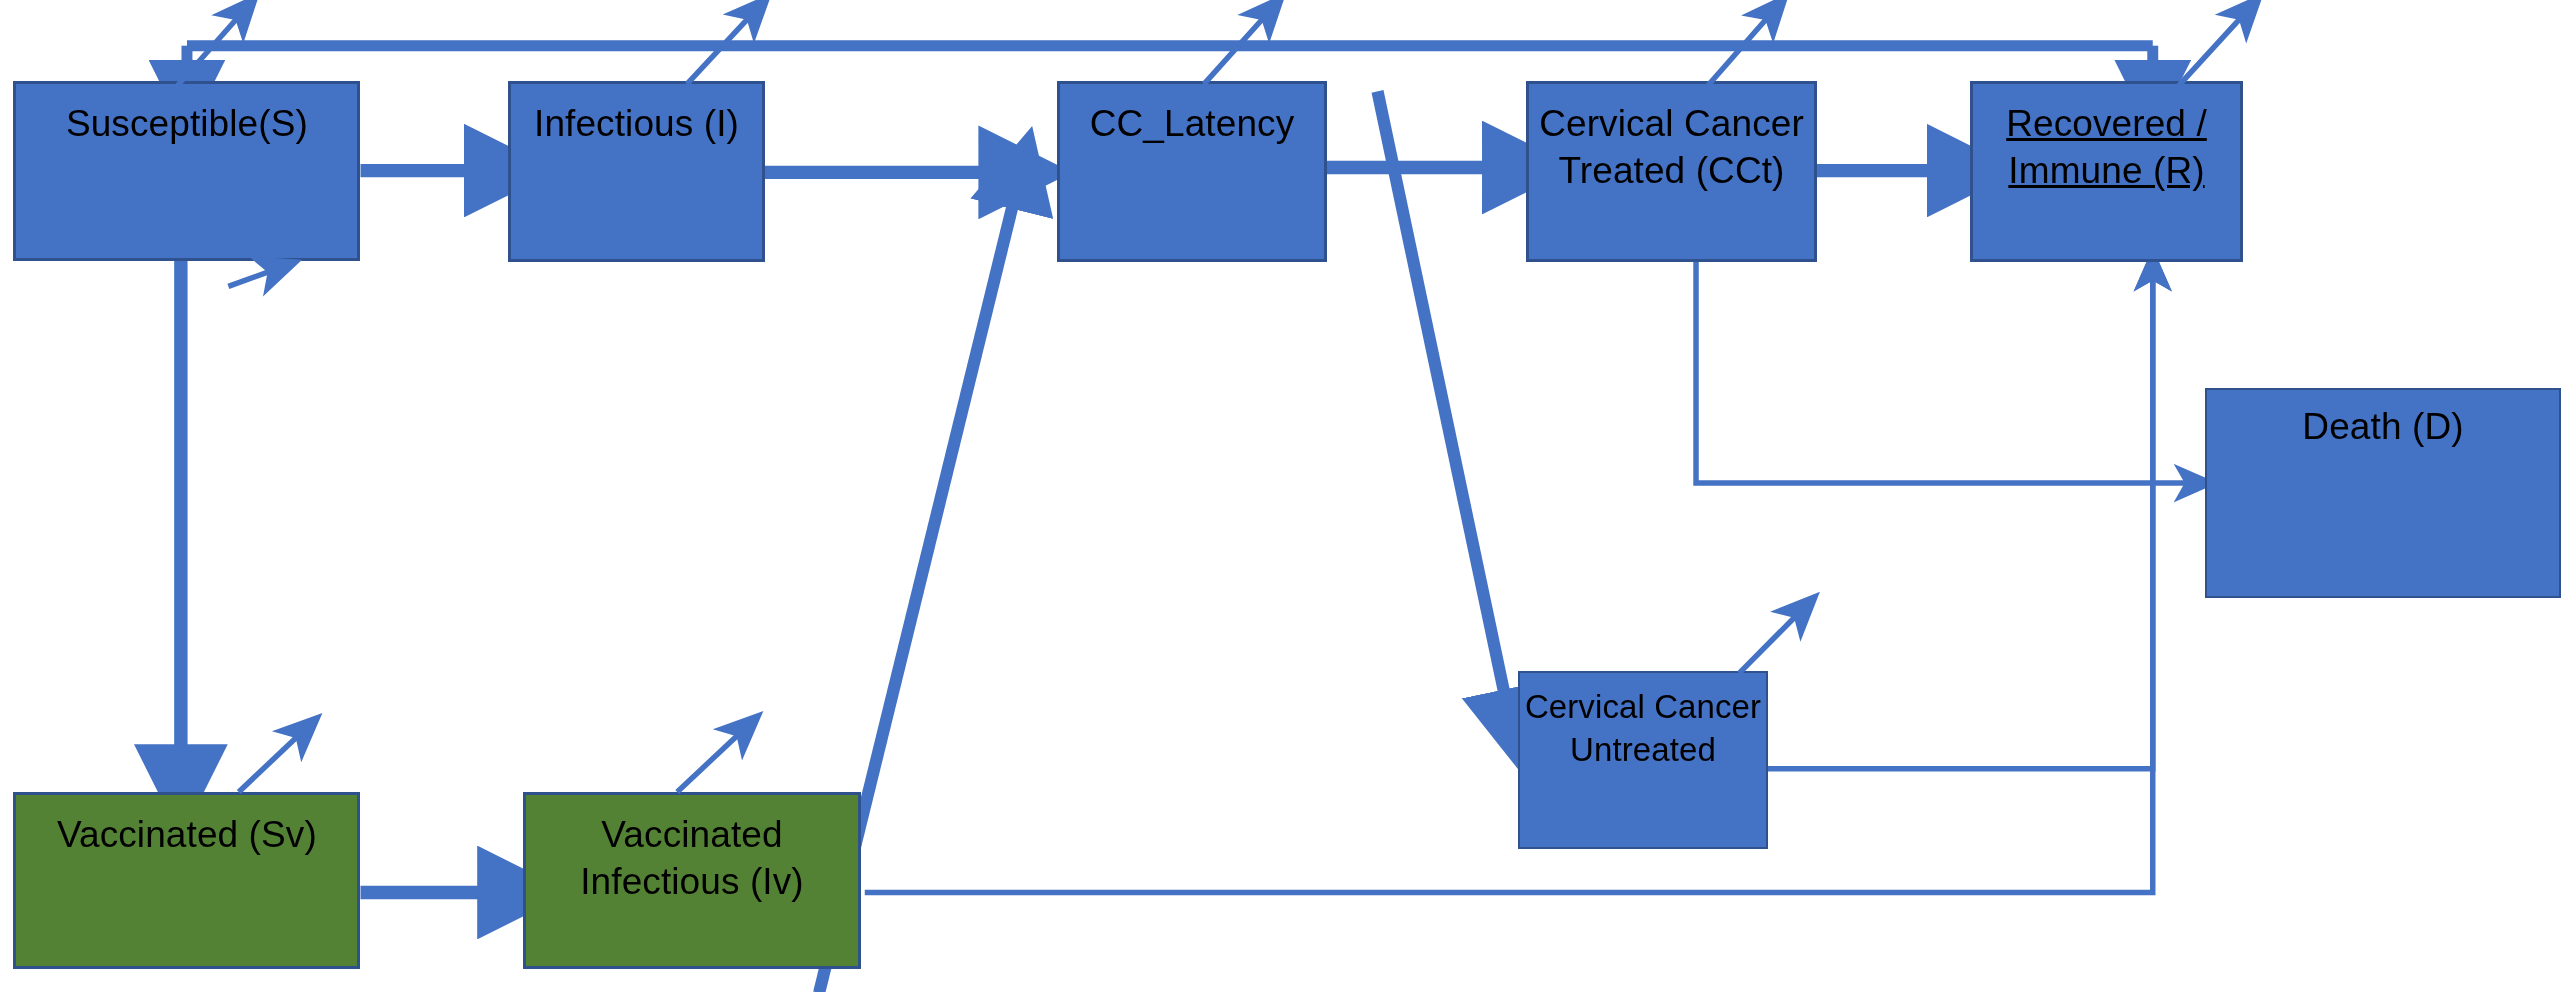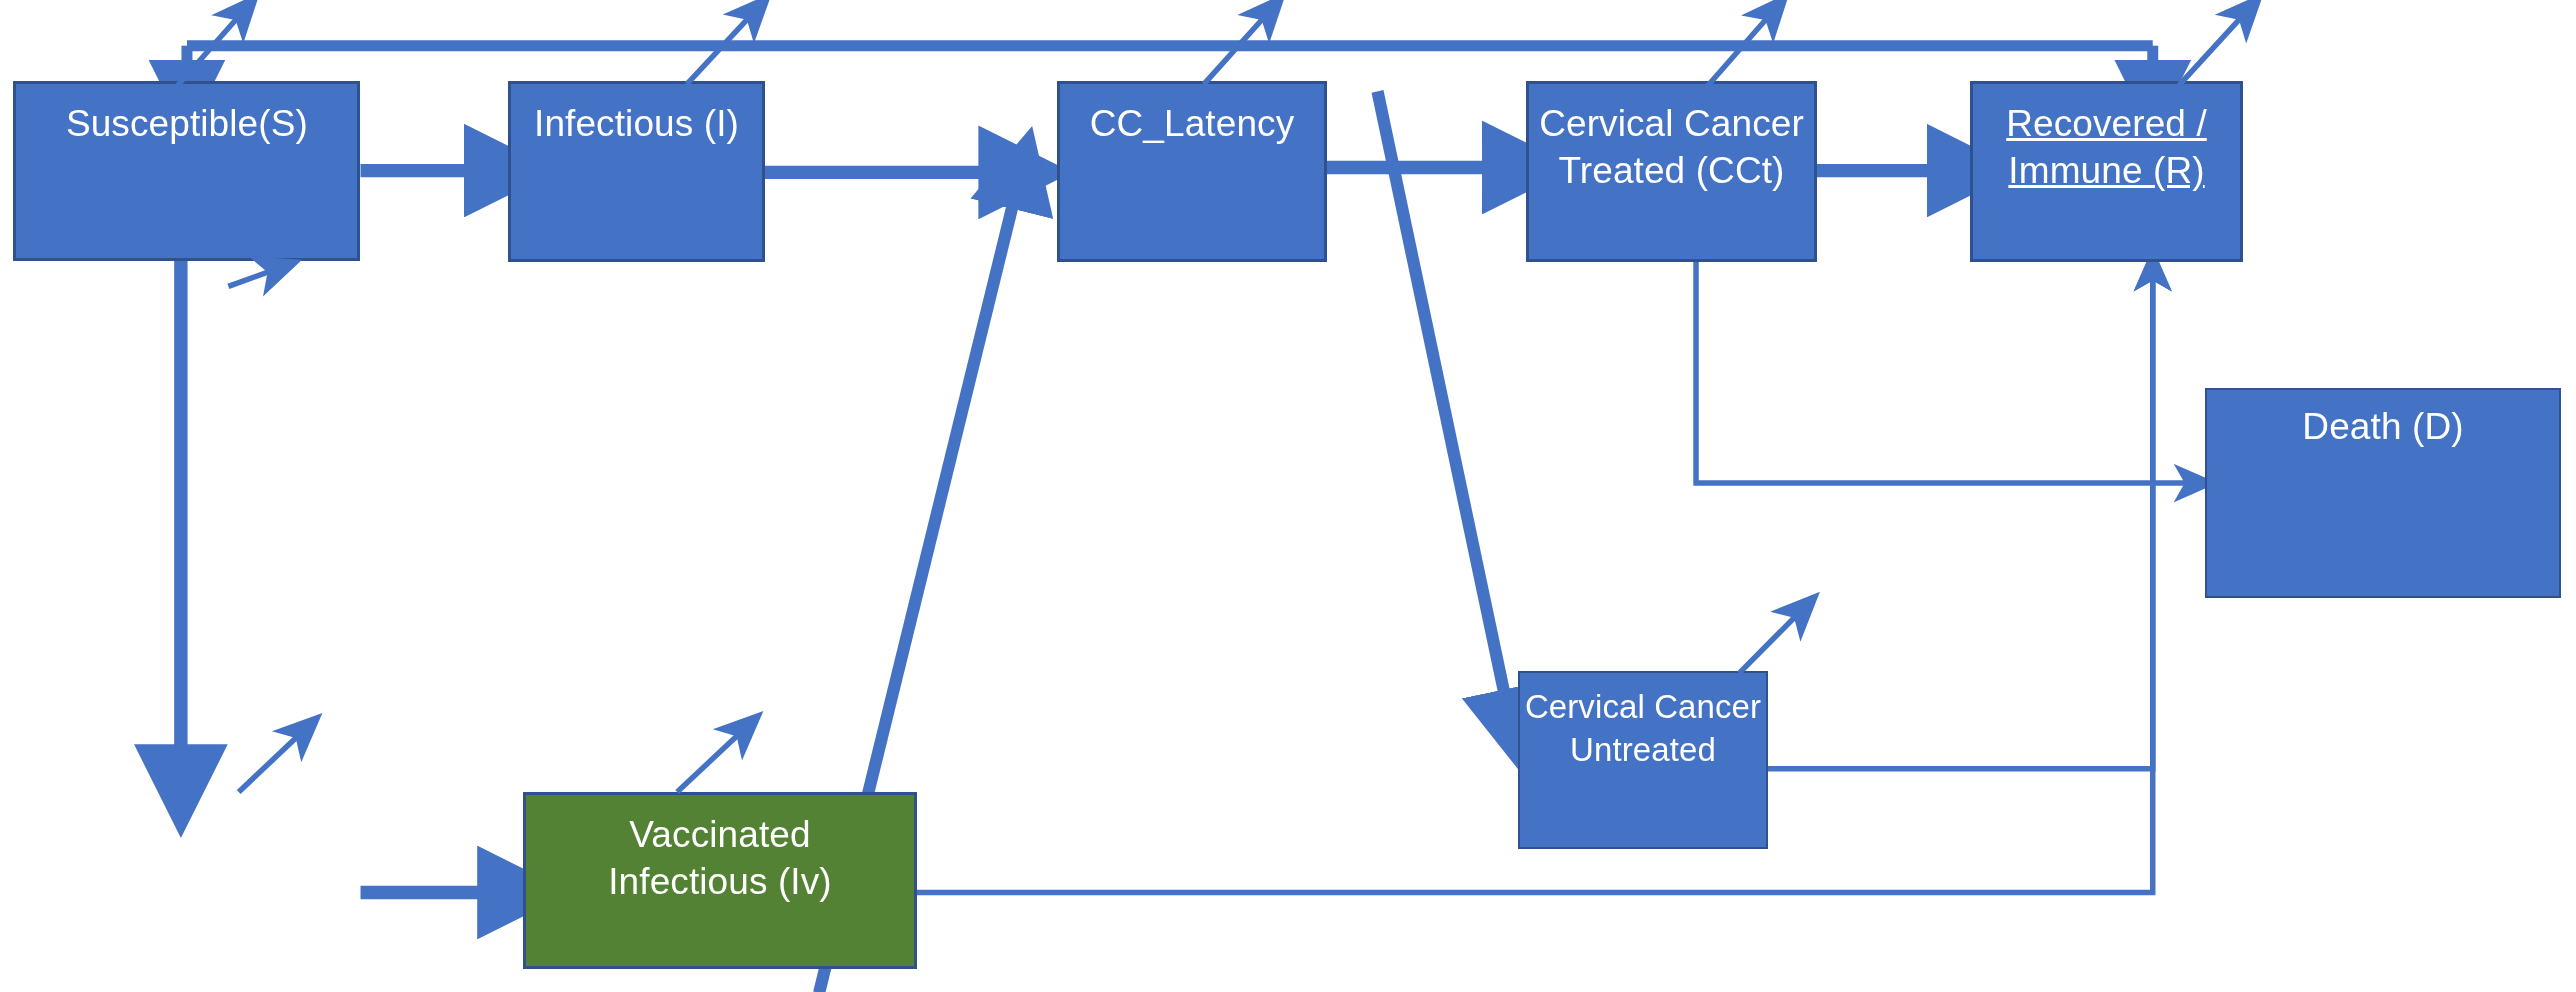--- a/index.html
+++ b/index.html
@@ -18,21 +18,21 @@
     background: #ffffff;
     overflow: hidden;
   }
   .node {
     position: absolute;
     box-sizing: border-box;
     display: flex;
     align-items: flex-start;
     justify-content: center;
     padding-top: 16px;
-    color: #ffffff;
+    color: #000000;
     font-size: 37px;
     line-height: 1.28;
     text-align: center;
     letter-spacing: 0.1px;
     white-space: pre-line;
     z-index: 5;
   }
   .node.blue {
     background: #4472C4;
     border: 3px solid #2F528F;
@@ -132,22 +132,25 @@
 
   <div class="node blue plain" style="left:2205px; top:388px; width:356px; height:210px; padding-top:13.4px;">
     <span class="node-label">Death (D)</span>
   </div>
 
   <div class="node blue plain" style="left:1518px; top:671px; width:250px; height:178px; padding-top:13.4px; font-size:33px;">
     <span class="node-label">Cervical Cancer
 Untreated</span>
   </div>
 
+  <div class="node green" style="left:13.4px; top:792px; width:347px; height:177px;">
+    <span class="node-label">Vaccinated (Sv)</span>
+  </div>
 
-  <div class="node green" style="left:523px; top:792px; width:394px; height:177px;">
+  <div class="node green" style="left:523px; top:792px; width:338px; height:177px;">
     <span class="node-label">Vaccinated
 Infectious (Iv)</span>
   </div>
 
   <svg class="edges over" viewBox="0 0 4230 1630" preserveAspectRatio="none">
     <g stroke="#4472C4" stroke-width="9" fill="none" marker-end="url(#thinArrow)">
       <path d="M 375,470 L 458,440"></path>
       <path d="M 292,140 L 400,18"></path>
       <path d="M 1128,138 L 1240,18"></path>
       <path d="M 1977,138 L 2085,18"></path>

